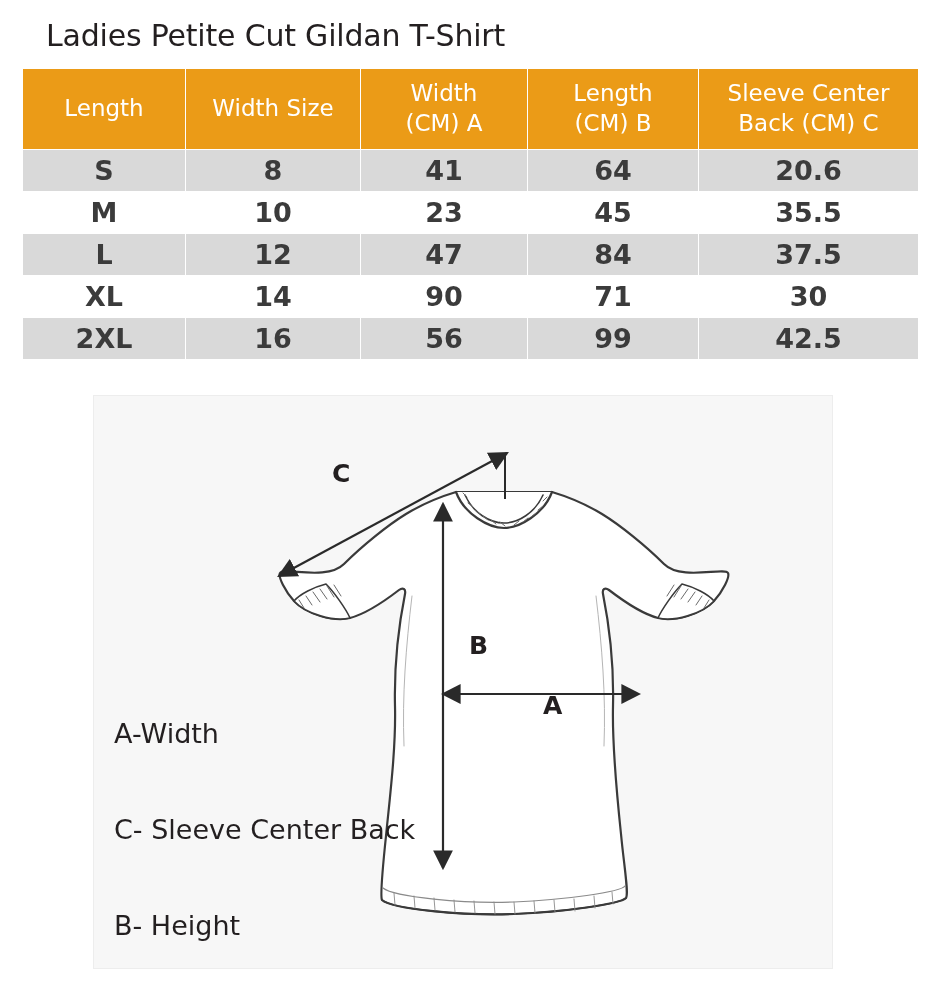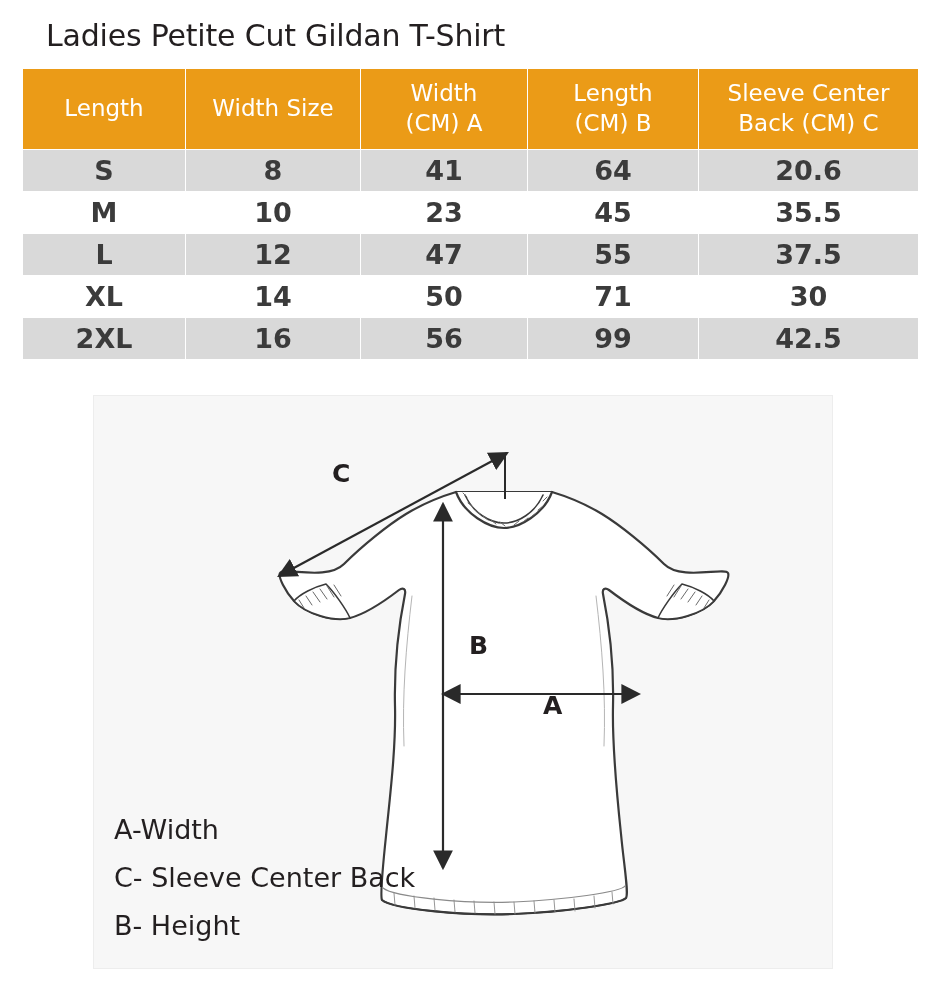--- a/index.html
+++ b/index.html
@@ -102,20 +102,21 @@
     position: absolute;
     left: 20px;
     bottom: 18px;
     font-family: "DejaVu Sans", sans-serif;
   }
   .legend-line {
     font-size: 27px;
     color: #231f20;
     line-height: 48px;
     white-space: nowrap;
+    margin-top: 48px;
   }
 </style>
 </head>
 <body>
 
 <div class="page">
 
   <div class="chart-title">Ladies Petite Cut Gildan T-Shirt</div>
 
   <table class="size-table">
@@ -160,27 +161,27 @@
         <td>M</td>
         <td>10</td>
         <td>23</td>
         <td>45</td>
         <td>35.5</td>
       </tr>
       <tr>
         <td>L</td>
         <td>12</td>
         <td>47</td>
-        <td>55</td>
+        <td>84</td>
         <td>37.5</td>
       </tr>
       <tr>
         <td>XL</td>
         <td>14</td>
-        <td>50</td>
+        <td>90</td>
         <td>71</td>
         <td>30</td>
       </tr>
       <tr>
         <td>2XL</td>
         <td>16</td>
         <td>56</td>
         <td>99</td>
         <td>42.5</td>
       </tr>

